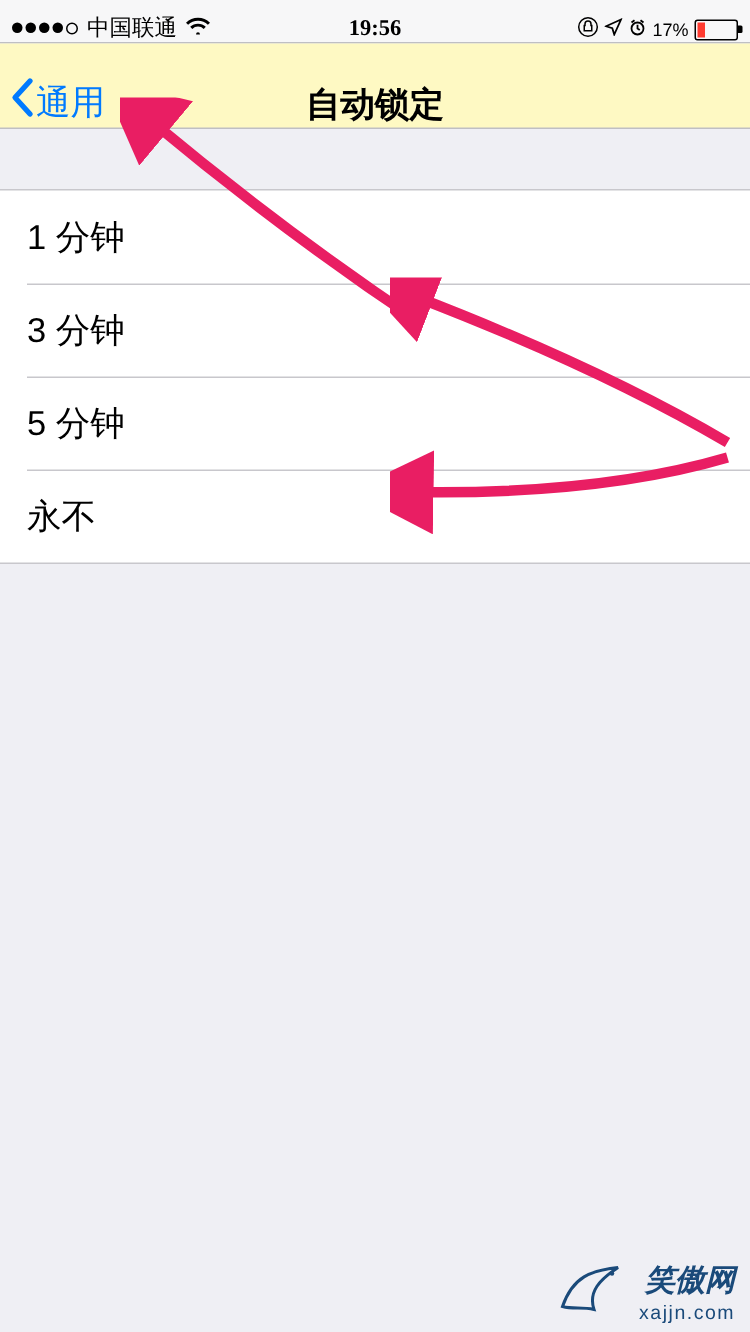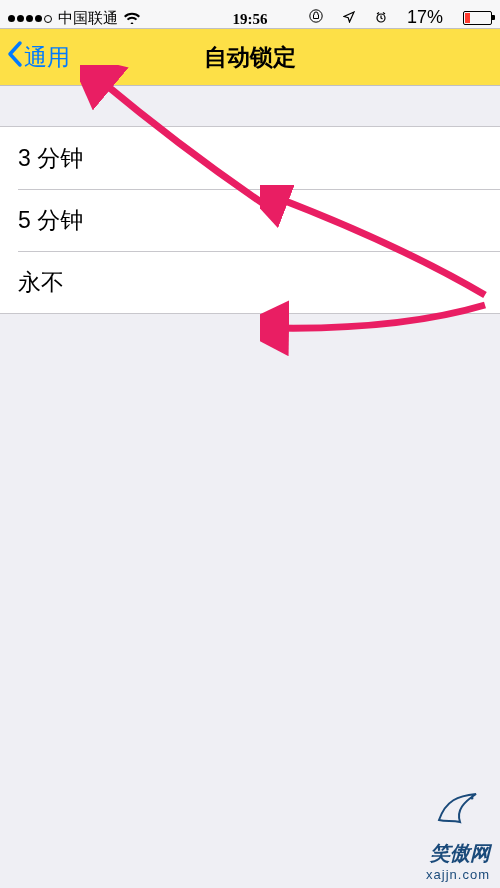--- a/index.html
+++ b/index.html
@@ -2,35 +2,35 @@
 <html><head>
 <meta charset="utf-8">
 <style>
   html, body { margin:0; padding:0; width:500px; height:888px; font-family: -apple-system, "Helvetica Neue", Arial, sans-serif; background:#efeff4; overflow:hidden; position:relative; }
   .status-bar { height:28px; background:#f7f7f8; display:flex; align-items:flex-end; justify-content:space-between; padding:0 8px; font-size:15px; font-weight:500; color:#000; border-bottom:1px solid #bfbfc3; }
   .status-left { display:flex; align-items:center; gap:6px; }
   .signal { display:flex; gap:2px; align-items:center; }
   .dot { width:7px; height:7px; border-radius:50%; background:#000; }
   .dot.empty { background:none; border:1px solid #000; width:6px; height:6px; }
   .status-center { position:absolute; left:50%; transform:translateX(-50%); font-weight:600;font-family:Liberation Serif, serif; }
-  .status-right { display:flex; align-items:center; gap:20px; font-size:18px;}
+  .status-right { display:flex; align-items:center; gap:4px; font-size:12px;}
   .battery { width:27px; height:12px; border:1px solid #000; border-radius:2px; position:relative; display:inline-block; }
   .battery:after { content:""; position:absolute; right:-4px; top:3px; width:3px; height:5px; background:#000; border-radius:0 1px 1px 0; }
   .battery-fill { position:absolute; left:1px; top:1px; bottom:1px; width:17%; background:#ff3b30; }
-  .nav-bar { height:56px; background:#fde047; border-bottom:1px solid #bfbfc3; display:flex; align-items:center; position:relative; }
+  .nav-bar { height:56px; background:#fef9c3; border-bottom:1px solid #bfbfc3; display:flex; align-items:flex-end; position:relative; }
   .back-btn { display:flex; align-items:center; color:#007aff; font-size:23px; padding-left:6px; cursor:pointer; }
   .back-chevron svg { width:18px; height:28px; }
   .nav-title { position:absolute; left:50%; transform:translateX(-50%); font-size:23px; font-weight:600; color:#000; }
   .group { margin-top:40px; background:#fff; border-top:1px solid #c8c7cc; border-bottom:1px solid #c8c7cc; }
   .row { height:62px; display:flex; align-items:center; padding:0 18px; font-size:23px; color:#000; position:relative; cursor:pointer; }
   .row + .row:before { content:""; position:absolute; left:18px; right:0; top:0; height:1px; background:#c8c7cc; }
   .checkmark { margin-left:auto; color:#007aff; }
   .checkmark svg { width:22px; height:22px; }
   .annotation-arrow { position:absolute; pointer-events:none; }
-  .watermark { position:absolute; right:10px; bottom:6px; display:flex; align-items:center; gap:10px;flex-direction:column; }
+  .watermark { position:absolute; right:10px; bottom:6px; display:flex; align-items:center; gap:10px; }
   .watermark-text { text-align:right; }
   .watermark-name { font-size:20px; color:#1a4a7a; font-style:italic; font-weight:700;}
   .watermark-url { font-size:13px; color:#1a4a7a; letter-spacing:1px;}
   .watermark-icon { color:#1a4a7a; }
 </style>
 </head>
 <body>
 
 <div class="status-bar">
   <div class="status-left">
@@ -81,20 +81,23 @@
           <polyline points="14,3 4,14 14,25" fill="none" stroke="#007aff" stroke-width="3.5" stroke-linecap="round" stroke-linejoin="round"></polyline>
         </svg>
     </span>
     <span>通用</span>
   </div>
   <div class="nav-title">自动锁定</div>
 </div>
 
 <div class="group">
   <div class="row">
+    <span>1 分钟</span>
+  </div>
+  <div class="row">
     <span>3 分钟</span>
   </div>
   <div class="row">
     <span>5 分钟</span>
   </div>
   <div class="row">
     <span>永不</span>
   </div>
 </div>
 

